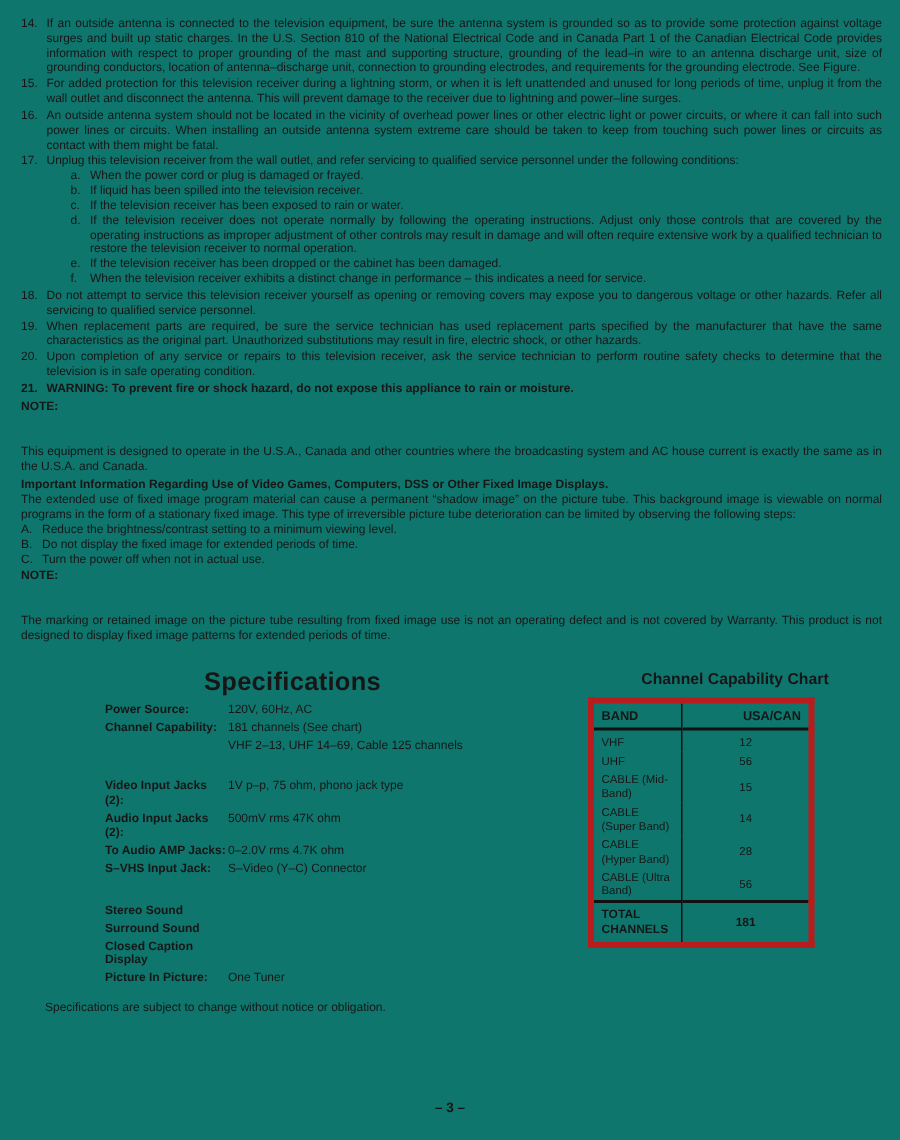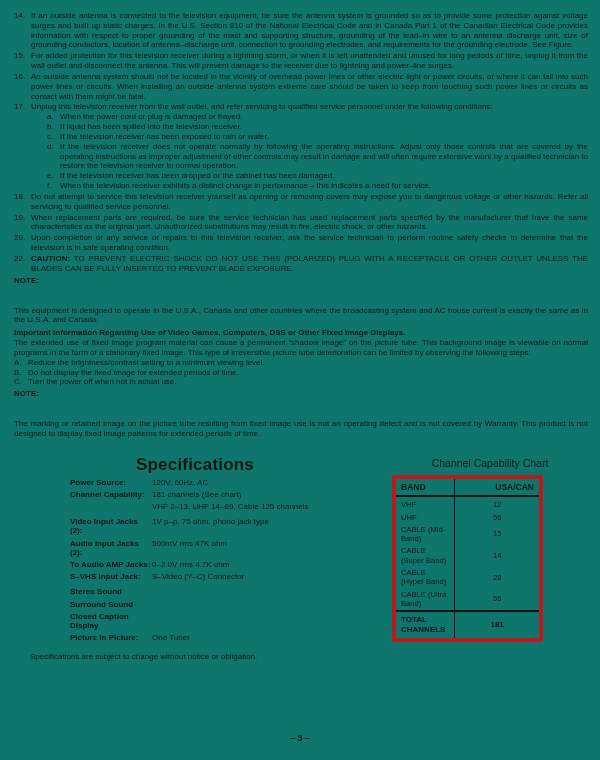--- a/index.html
+++ b/index.html
@@ -38,25 +38,25 @@
   .bottom { display:flex; margin-top:16px; }
   .specs-col { width:378px; padding-left:16px; }
   .specs-title {
     font-size:17px; font-weight:bold;
     text-align:center; width:330px;
     margin-bottom:2px; letter-spacing:0.2px;
   }
   .spec-row { display:flex; line-height:1.15; margin-bottom:3px; }
   .spec-label { flex:0 0 122px; font-weight:bold;padding-left:40px; }
   .spec-value { flex:1; }
-  .gap-top { margin-top:6px; }
+  .gap-top { margin-top:18px; }
   .specs-footer { margin-top:10px; }
 
   .chart-col { flex:1; padding-top:2px; }
-  .chart-title { font-weight:normal; font-size:10.5px; text-align:center; margin-bottom:5px; }
+  .chart-title { font-weight:bold; font-size:10.5px; text-align:center; margin-bottom:5px; }
   .chart-table { width:151px; border-collapse:collapse; border:4px solid #b91c1c; }
   .chart-table th {
     font-size:8.5px; font-weight:bold; text-align:left;
     padding:3px 5px 3px 5px; border-bottom:2px solid #111;
   }
   .chart-table th.col2 { text-align:center; border-left:1.5px solid #111; width:62px;padding-left:40px; }
   .chart-table td { font-size:7.6px; padding:1.5px 5px; }
   .chart-table td.col2 { text-align:center; border-left:1.5px solid #111;margin-left:44px; }
   .chart-table tr.first-data td { padding-top:3px; }
   .chart-table tr.total td {
@@ -123,25 +123,25 @@
   </div>
   <div class="item">
     <span class="num">19.</span>
     <span class="txt">When replacement parts are required, be sure the service technician has used replacement parts specified by the manufacturer that have the same characteristics as the original part. Unauthorized substitutions may result in fire, electric shock, or other hazards.</span>
   </div>
   <div class="item">
     <span class="num">20.</span>
     <span class="txt">Upon completion of any service or repairs to this television receiver, ask the service technician to perform routine safety checks to determine that the television is in safe operating condition.</span>
   </div>
 
-
-  <div class="item">
-    <span class="num">22.</span>
-    <span class="txt"><span class="bold">CAUTION:</span> <span>TO PREVENT ELECTRIC SHOCK DO NOT USE THIS (POLARIZED) PLUG WITH A RECEPTACLE OR OTHER OUTLET UNLESS THE BLADES CAN BE FULLY INSERTED TO PREVENT BLADE EXPOSURE.</span></span>
-  </div>
+  <div class="item">
+    <span class="num bold">21.</span>
+    <span class="txt bold"><span>WARNING:</span> <span>To prevent fire or shock hazard, do not expose this appliance to rain or moisture.</span></span>
+  </div>
+
 
   <div class="note">
     <span class="nlabel">NOTE:</span>
     <span class="ntext">This equipment is designed to operate in the U.S.A., Canada and other countries where the broadcasting system and AC house current is exactly the same as in the U.S.A. and Canada.</span>
   </div>
 
   <div class="fixed-sec">
     <div class="fixed-title">Important Information Regarding Use of Video Games, Computers, DSS or Other Fixed Image Displays.</div>
     <div class="fixed-body">The extended use of fixed image program material can cause a permanent “shadow image” on the picture tube. This background image is viewable on normal programs in the form of a stationary fixed image. This type of irreversible picture tube deterioration can be limited by observing the following steps:</div>
     <div class="step">

